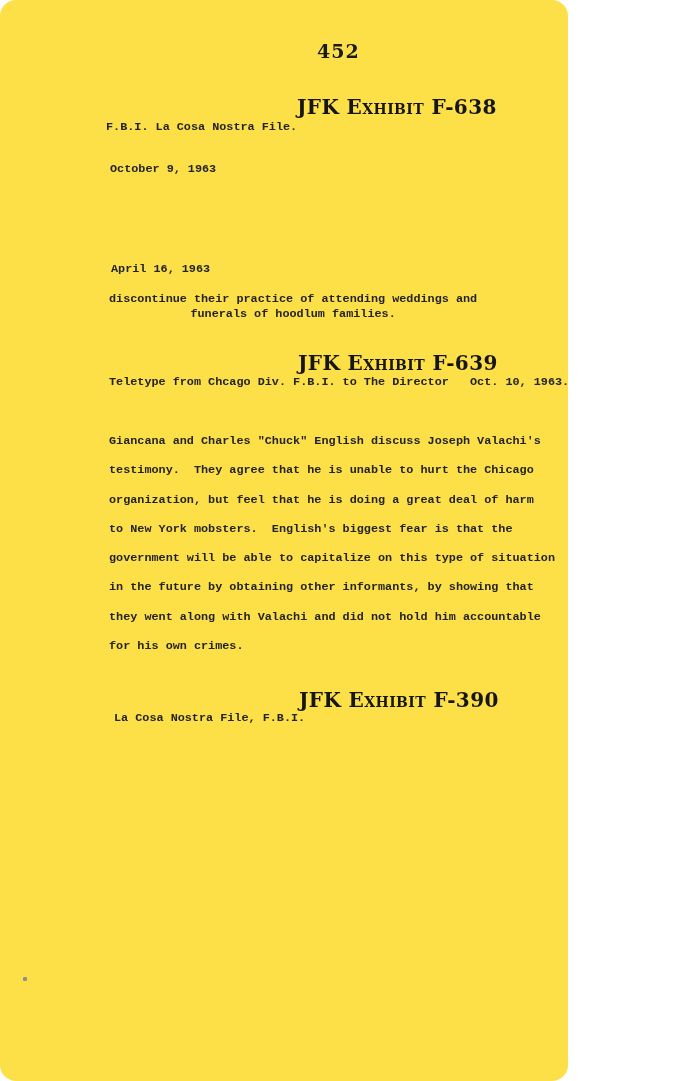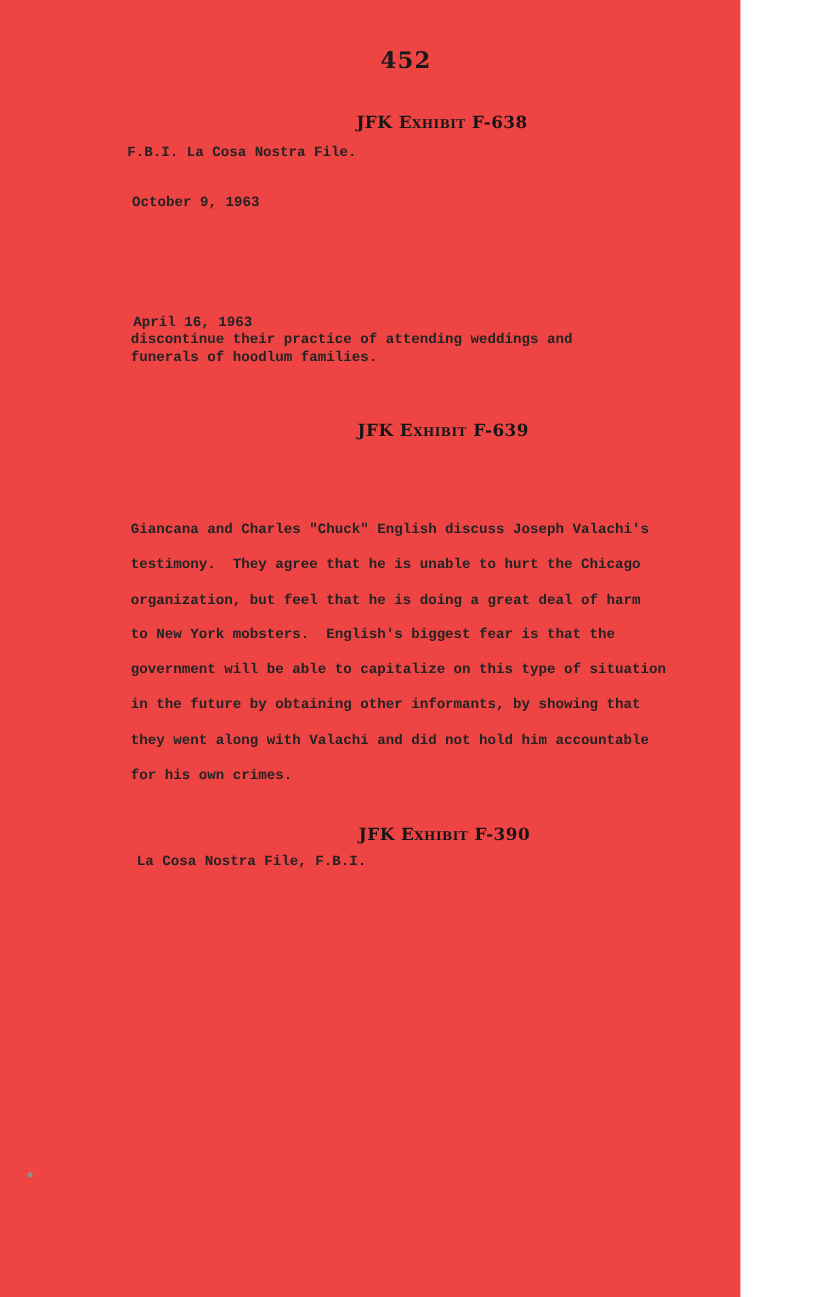--- a/index.html
+++ b/index.html
@@ -2,46 +2,47 @@
 <html><head>
 <meta charset="utf-8">
 <style>
   html, body {
     margin: 0;
     padding: 0;
     background: #ffffff;
   }
   .page {
     position: relative;
-    width: 617px;
+    width: 568px;
     height: 1081px;
-    background: #ef4444;
+    background: #fde047;
     overflow: hidden;
     font-family: "Liberation Mono", "DejaVu Sans Mono", monospace;
+    border-radius: 16px;
   }
   .abs { position: absolute; }
   
   .tw {
     font-family: "Liberation Mono", "DejaVu Sans Mono", monospace;
     font-size: 11.8px;
     line-height: 14.4px;
     color: #232323;
     white-space: pre;
     font-weight: bold;
     letter-spacing: 0;
     margin-left: 12px;
     -webkit-font-smoothing: antialiased;
   }
   .lh15 { line-height: 15px; }
   .para639 { line-height: 29.3px; }
   .para640 { line-height: 30px; }
   
   .heading {
     font-family: "DejaVu Serif", "Liberation Serif", serif;
-    font-size: 14px;
+    font-size: 20px;
     font-weight: bold;
     font-variant: small-caps;
     letter-spacing: 0.4px;
     color: #161616;
     white-space: pre;
   }
   .page-number {
     font-family: "DejaVu Serif", "Liberation Serif", serif;
     font-size: 19px;
     font-weight: bold;
@@ -62,25 +63,26 @@
 
   <div class="abs page-number" style="left:317px; top:40px;">452</div>
 
   <div class="abs heading" style="left:297px; top:95px;">JFK Exhibit F-638</div>
 
   <div class="abs tw" style="left:94px; top:120px;">F.B.I. La Cosa Nostra File.</div>
 
   <div class="abs tw" style="left:98px; top:162px;">October 9, 1963</div>
 
   <div class="abs tw lh15" style="left:99px; top:262px;">April 16, 1963</div>
-  <div class="abs tw lh15" style="left:97px; top:276px;">discontinue their practice of attending weddings and
+  <div class="abs tw lh15" style="left:97px; top:292px;text-align:center;">discontinue their practice of attending weddings and
 funerals of hoodlum families.</div>
 
   <div class="abs heading" style="left:298px; top:351px;">JFK Exhibit F-639</div>
 
+  <div class="abs tw" style="left:97px; top:375px;">Teletype from Chcago Div. F.B.I. to The Director   Oct. 10, 1963.</div>
 
   <div class="abs tw para639" style="left:97px; top:427px;">Giancana and Charles "Chuck" English discuss Joseph Valachi's
 testimony.  They agree that he is unable to hurt the Chicago
 organization, but feel that he is doing a great deal of harm
 to New York mobsters.  English's biggest fear is that the
 government will be able to capitalize on this type of situation
 in the future by obtaining other informants, by showing that
 they went along with Valachi and did not hold him accountable
 for his own crimes.</div>
 

